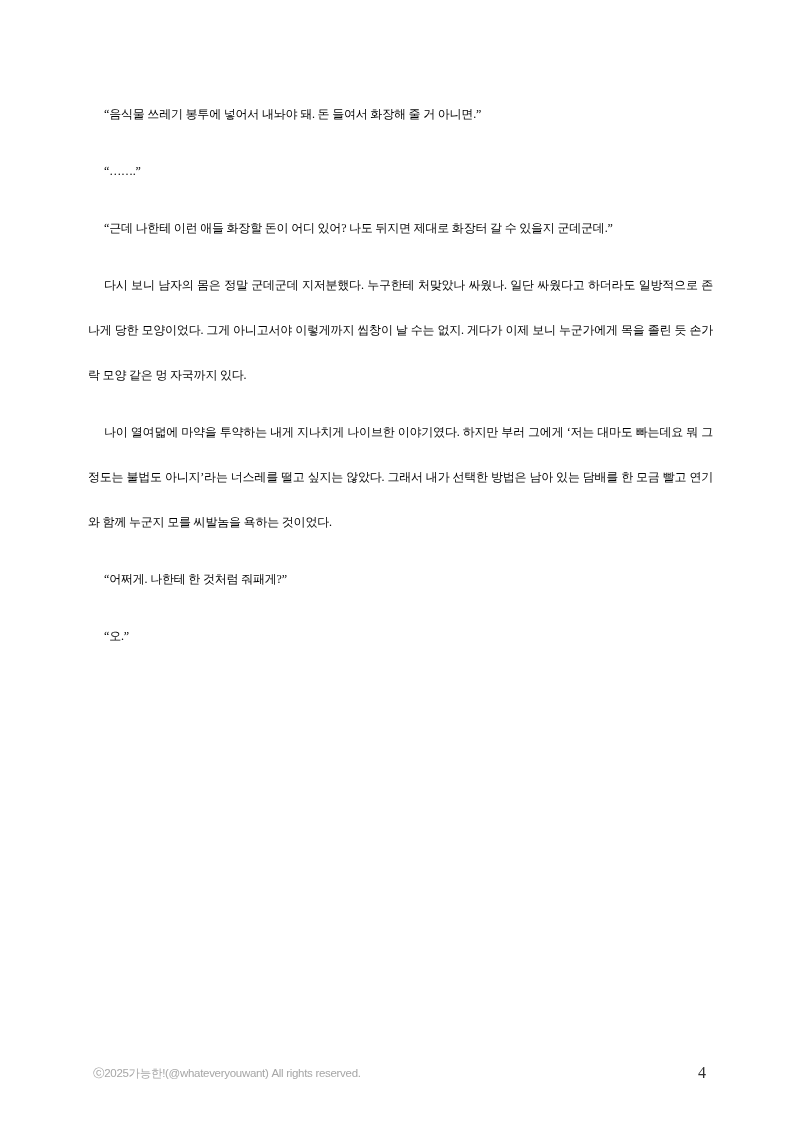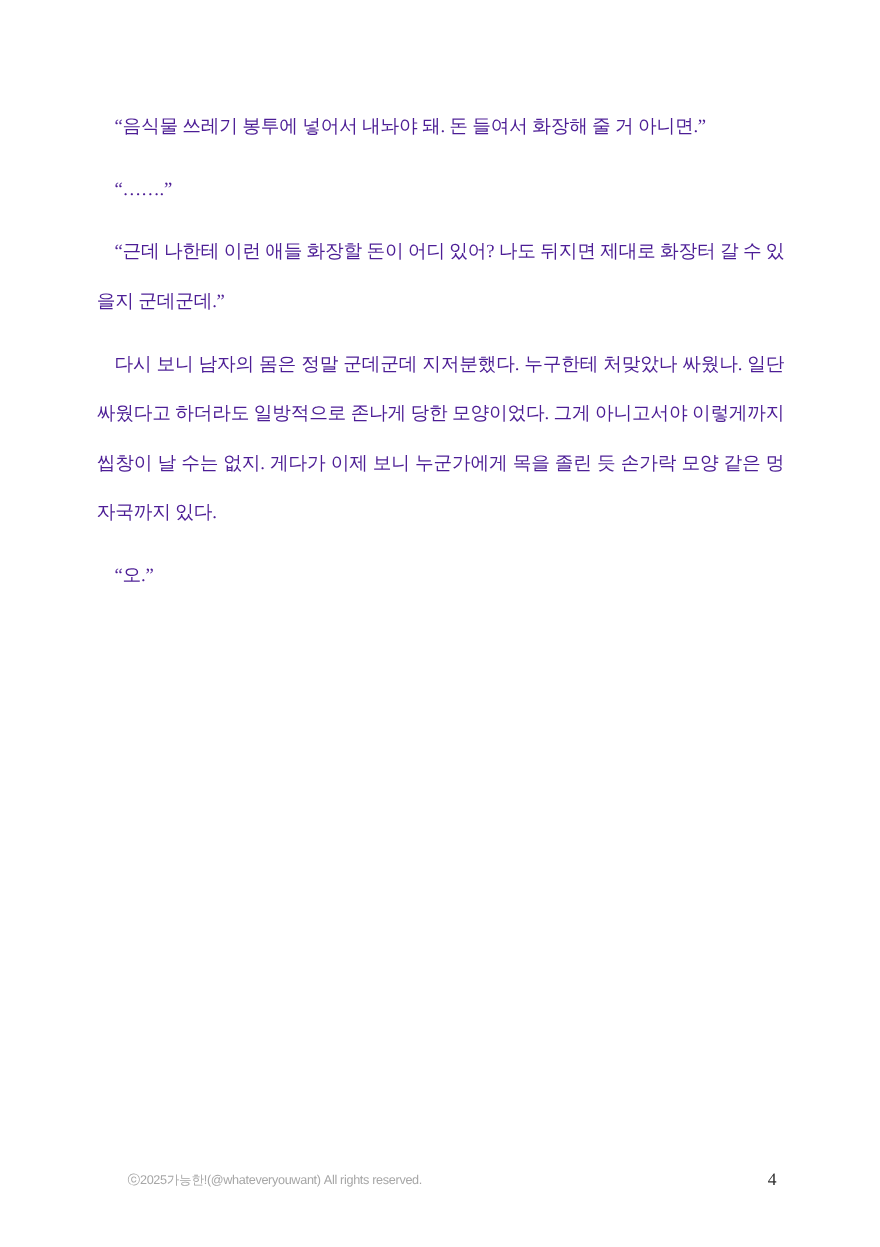--- a/index.html
+++ b/index.html
@@ -17,33 +17,33 @@
   .page {
     position: absolute;
     inset: 0;
     background: #ffffff;
   }
   .text-block {
     position: absolute;
     left: 88px;
     top: 92px;
     width: 625px;
-    color: #4c1d95;
-    font-size: 17px;
+    color: #000000;
+    font-size: 12px;
     line-height: 45px;
     text-align: justify;
     letter-spacing: -0.2px;
   }
   .text-block p {
     margin: 0 0 12px 0;
     text-indent: 16px;
   }
   .footer-bar {
     position: absolute;
-    left: 116px;
+    left: 93px;
     right: 88px;
     top: 1060px;
     height: 26px;
   }
   .copyright {
     font-family: "Liberation Sans", "DejaVu Sans", sans-serif;
     font-size: 11.5px;
     color: #a6a6a6;
     letter-spacing: -0.3px;
     line-height: 26px;
@@ -61,20 +61,22 @@
 </head>
 <body>
 
 <div class="page">
 
   <div class="text-block">
     <p>“음식물 쓰레기 봉투에 넣어서 내놔야 돼. 돈 들여서 화장해 줄 거 아니면.”</p>
     <p>“…….”</p>
     <p>“근데 나한테 이런 애들 화장할 돈이 어디 있어? 나도 뒤지면 제대로 화장터 갈 수 있을지 군데군데.”</p>
     <p>다시 보니 남자의 몸은 정말 군데군데 지저분했다. 누구한테 처맞았나 싸웠나. 일단 싸웠다고 하더라도 일방적으로 존나게 당한 모양이었다. 그게 아니고서야 이렇게까지 씹창이 날 수는 없지. 게다가 이제 보니 누군가에게 목을 졸린 듯 손가락 모양 같은 멍 자국까지 있다.</p>
+    <p>나이 열여덟에 마약을 투약하는 내게 지나치게 나이브한 이야기였다. 하지만 부러 그에게 ‘저는 대마도 빠는데요 뭐 그 정도는 불법도 아니지’라는 너스레를 떨고 싶지는 않았다. 그래서 내가 선택한 방법은 남아 있는 담배를 한 모금 빨고 연기와 함께 누군지 모를 씨발놈을 욕하는 것이었다.</p>
+    <p>“어쩌게. 나한테 한 것처럼 줘패게?”</p>
     <p>“오.”</p>
   </div>
 
   <div class="footer-bar">
     <span class="copyright">ⓒ2025가능한!(@whateveryouwant) All rights reserved.</span>
     <span class="page-number">4</span>
   </div>
 
 </div>
 

